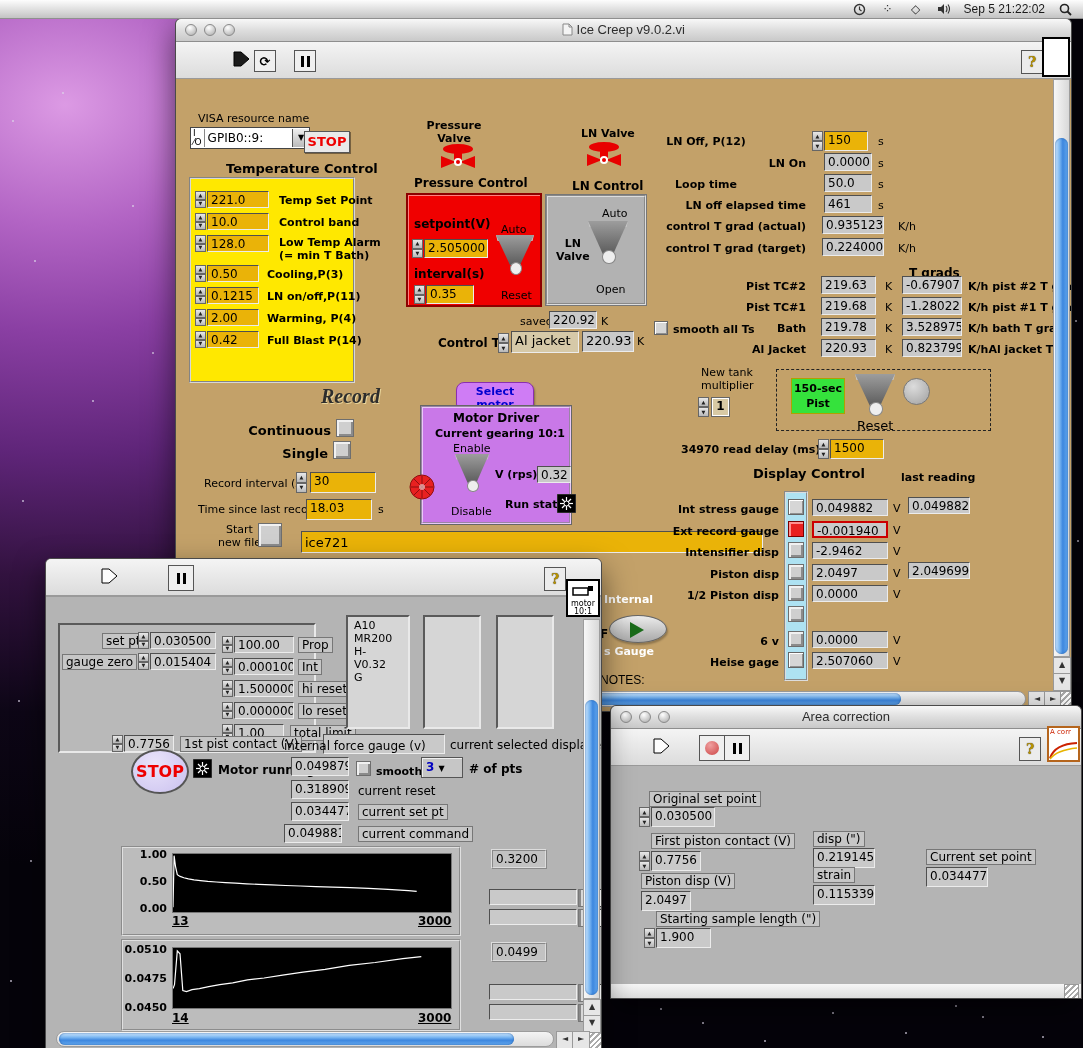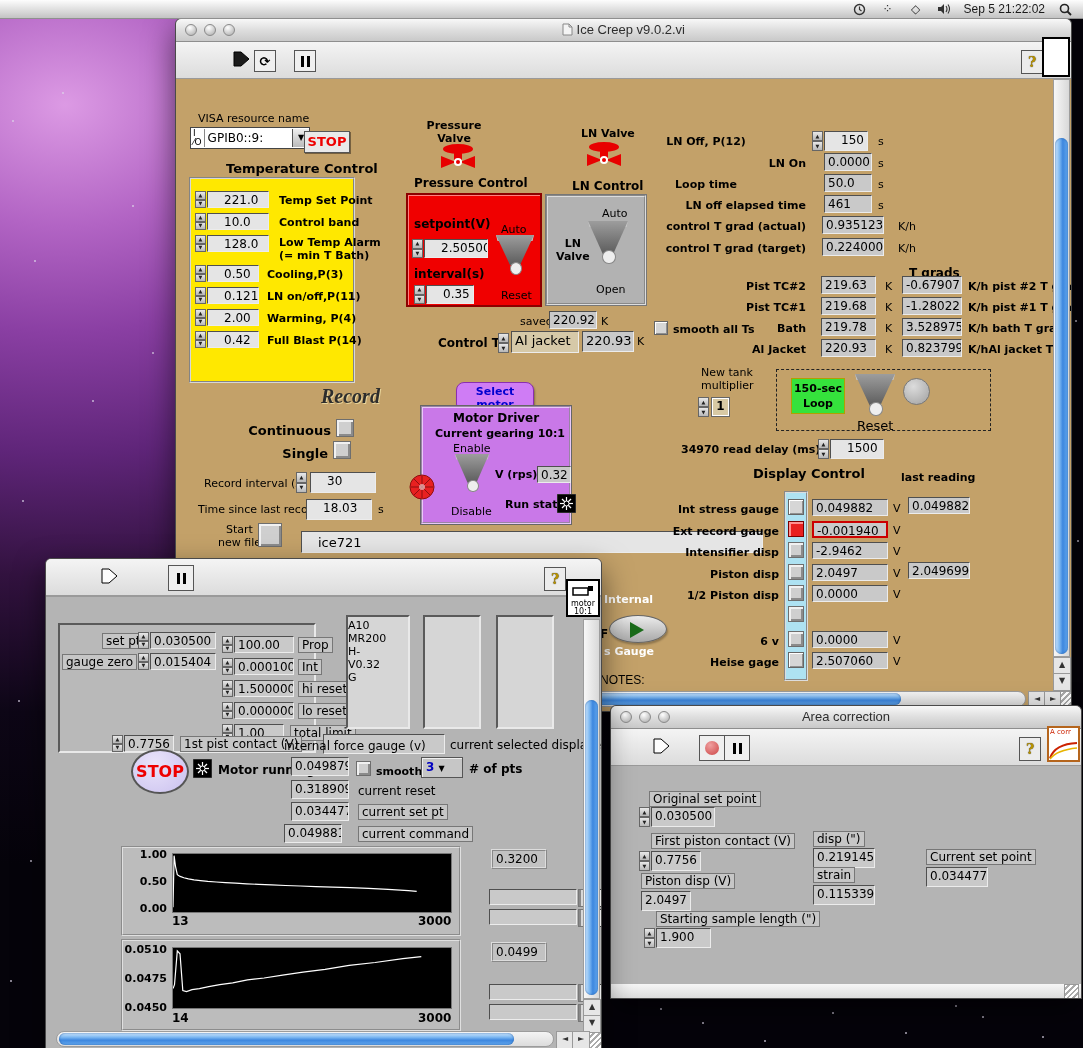--- a/index.html
+++ b/index.html
@@ -28,22 +28,22 @@
   .tbtn{position:absolute;display:flex;align-items:center;justify-content:center;background:#efefef;
     border:1px solid #555;}
   .helpbtn{font:bold 14px "DejaVu Serif",serif;color:#b89300;text-shadow:0 0 1px #000;background:#ececec;}
   .pausebars{display:flex;gap:3px;}
   .pausebars i{display:block;width:3px;height:11px;background:#000;}
   
   .lv{font:bold 11px "DejaVu Sans",sans-serif;color:#000;white-space:nowrap;}
   .plain{font:11px "DejaVu Sans",sans-serif;color:#000;white-space:nowrap;}
   .fld{background:#c9c9c9;border:1px solid;border-color:#4f4f4f #ececec #ececec #4f4f4f;
        font:12px "DejaVu Sans",sans-serif;padding:1px 3px;overflow:hidden;white-space:nowrap;}
-  .wfld{background:#e5e5e5;border:1px solid;border-color:#4f4f4f #ececec #ececec #4f4f4f;
-       font:12px "DejaVu Sans",sans-serif;padding:1px 16px;overflow:hidden;white-space:nowrap;}
+  .wfld{background:#eab308;border:1px solid;border-color:#4f4f4f #ececec #ececec #4f4f4f;
+       font:12px "DejaVu Sans",sans-serif;padding:1px 3px;overflow:hidden;white-space:nowrap;}
   .boxlbl{background:#c6c6c6;border:1px solid #777;font:12px "DejaVu Sans",sans-serif;
        padding:0 3px;white-space:nowrap;}
   .spin{width:11px;display:flex;flex-direction:column;}
   .spin i{flex:1;background:linear-gradient(#e8e8e8,#b8b8b8);border:1px solid #666;
       font-size:5px;line-height:1;display:flex;align-items:center;justify-content:center;color:#222;}
   .cube{background:#cfcfcf;border:1px solid #6e6e6e;
       box-shadow:inset 2px 2px 0 #f1f1f1, inset -2px -2px 0 #8b8b8b;}
   .chk{background:#d6d6d6;border:1px solid #666;box-shadow:inset 1px 1px 0 #fff, inset -1px -1px 0 #909090;}
   .funnel .cone{position:absolute;left:0;top:0;width:100%;height:72%;
       background:linear-gradient(180deg,#9d9d9d,#5c5c5c);
@@ -59,21 +59,21 @@
      background:linear-gradient(#cfe6fb,#7db8f2 35%,#3d87df 60%,#63a7ec);box-shadow:inset 0 0 2px #1c5aa8;}
   .vthumb{position:absolute;border-radius:8px;
      background:linear-gradient(90deg,#cfe6fb,#7db8f2 35%,#3d87df 60%,#63a7ec);box-shadow:inset 0 0 2px #1c5aa8;}
   .sbtn{position:absolute;width:16px;height:16px;background:#e6e6e6;border:1px solid #999;
      font-size:8px;line-height:14px;text-align:center;color:#333;}
   .grip{position:absolute;background:repeating-linear-gradient(135deg,#fff 0 2px,#aaa 2px 4px);border:1px solid #999;}
   
   .chartbox{background:#bcbcbc;border:2px groove #e0e0e0;}
   .plot{position:absolute;background:#000;border:1px solid #777;}
   .ylab{position:absolute;font:bold 11px "DejaVu Sans",sans-serif;text-align:right;width:44px;}
-  .xlab{position:absolute;font:bold 12px "DejaVu Sans",sans-serif;}
+  .xlab{position:absolute;font:bold 12px "DejaVu Sans",sans-serif;text-decoration:underline;}
   .xybtn{position:absolute;width:17px;height:16px;background:#e8e8e8;border:1px solid #444;
      font:bold 9px "DejaVu Sans",sans-serif;text-align:center;line-height:14px;text-decoration:underline;}
   .gripbars{position:absolute;width:8px;height:16px;background:repeating-linear-gradient(90deg,#888 0 2px,#d8d8d8 2px 4px);border:1px solid #777;}
 </style>
 </head>
 <body>
 
 <div id="desktop" class="abs">
   <i class="star" style="left:12px;top:120px"></i>
     <i class="star" style="left:34px;top:260px"></i>
@@ -390,21 +390,21 @@
         </svg>
     </span>
 
     <div class="abs plain" style="left:525px;top:287px"><span>New tank</span><br><span>multiplier</span></div>
     <div class="abs spin" style="left:522px;top:318px;height:20px;border-radius:6px">
         <i>▲</i>
         <i>▼</i>
       </div>
     <div class="abs" style="left:536px;top:319px;width:17px;height:18px;background:#d8c9a4;border:1px solid #fff;outline:1px solid #666;font:bold 12px 'DejaVu Sans';text-align:center">1</div>
     <div class="abs" style="left:600px;top:290px;width:215px;height:62px;border:1px dashed #222">
-      <div class="abs" style="left:14px;top:8px;width:54px;height:36px;background:#35e23c;border:1px solid #b0a000;font:bold 11px 'DejaVu Sans';text-align:center;line-height:15px;padding-top:2px"><span>150-sec</span><br><span>Loop</span></div>
+      <div class="abs" style="left:14px;top:8px;width:54px;height:36px;background:#35e23c;border:1px solid #b0a000;font:bold 11px 'DejaVu Sans';text-align:center;line-height:15px;padding-top:2px"><span>150-sec</span><br><span>Pist</span></div>
       <div class="abs funnel" style="left:78px;top:4px;width:40px;height:44px">
           <i class="cap"></i>
           <i class="cone"></i>
           <i class="tip"></i>
         </div>
       <div class="abs" style="left:126px;top:8px;width:27px;height:27px;border-radius:50%;background:radial-gradient(circle at 38% 30%,#dcdcdc,#a0a0a0);border:1px solid #777"></div>
       <div class="abs" style="left:80px;top:48px;font:13px 'DejaVu Sans'">Reset</div>
     </div>
     <div class="abs lv" style="left:505px;top:364px">34970 read delay (ms)</div>
     <div class="abs spin" style="left:642px;top:360px;height:20px">
@@ -605,21 +605,21 @@
       <div class="abs fld" style="left:174px;top:99px;width:50px;height:17px">1.00</div>
       <div class="abs boxlbl" style="left:230px;top:100px">total limit</div>
       <div class="abs spin" style="left:52px;top:110px;height:17px">
           <i>▲</i>
           <i>▼</i>
         </div>
       <div class="abs fld" style="left:64px;top:110px;width:50px;height:17px">0.7756</div>
       <div class="abs boxlbl" style="left:120px;top:111px">1st pist contact (V)</div>
     </div>
 
-    <div class="abs sunken" style="left:300px;top:-4px;width:64px;height:114px;background:#d6d6d6;font:11px 'DejaVu Sans';padding:2px 0;white-space:pre-line">A10
+    <div class="abs sunken" style="left:300px;top:-4px;width:64px;height:114px;background:#d6d6d6;font:11px 'DejaVu Sans';padding:2px 6px;white-space:pre-line">A10
 MR200
 H-
 V0.32
 G</div>
     <div class="abs sunken" style="left:377px;top:-4px;width:58px;height:114px;background:#d6d6d6"></div>
     <div class="abs sunken" style="left:450px;top:-4px;width:58px;height:114px;background:#d6d6d6"></div>
     <div class="abs fld" style="left:277px;top:115px;width:122px;height:20px"></div>
     <div class="abs" style="left:404px;top:119px;font:12px 'DejaVu Sans';white-space:nowrap">current selected displacen</div>
 
     <div class="abs" style="left:85px;top:130px;width:58px;height:45px;border-radius:50%;background:radial-gradient(circle at 40% 30%,#eae4fb,#c9c0ee);border:2px solid #555;font:bold 16px 'DejaVu Sans';color:#e00;text-align:center;line-height:42px">STOP</div>

